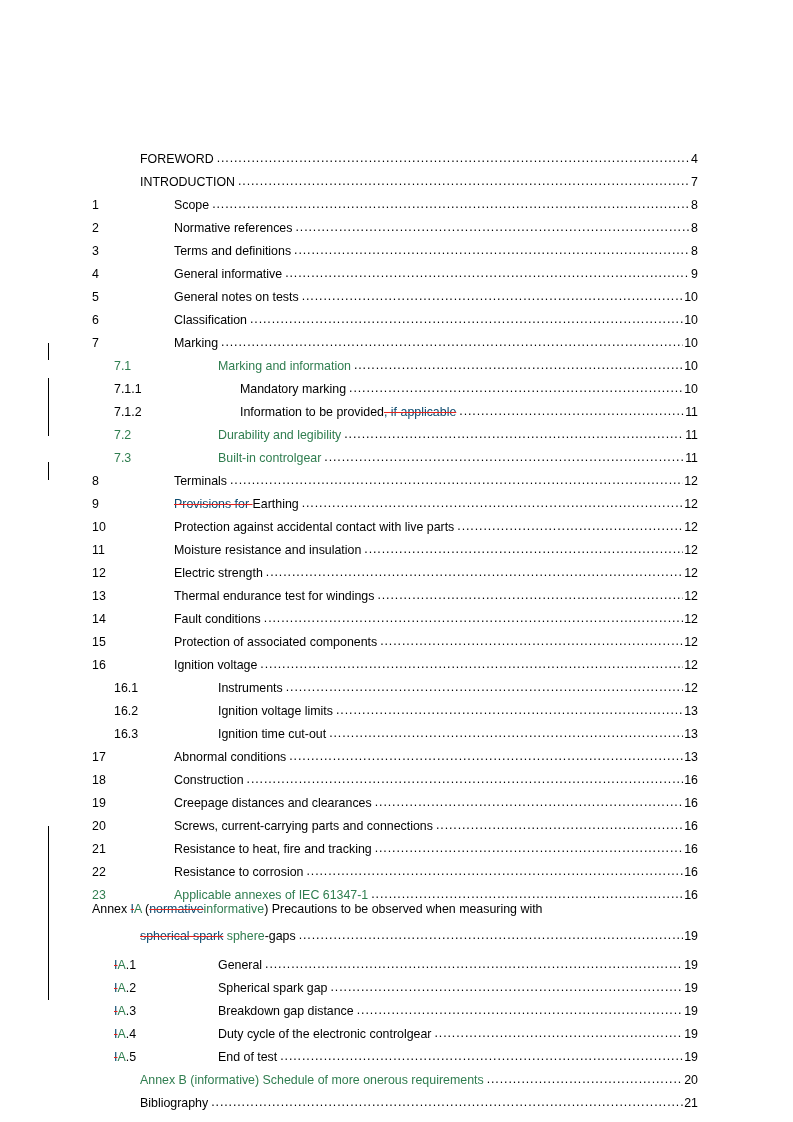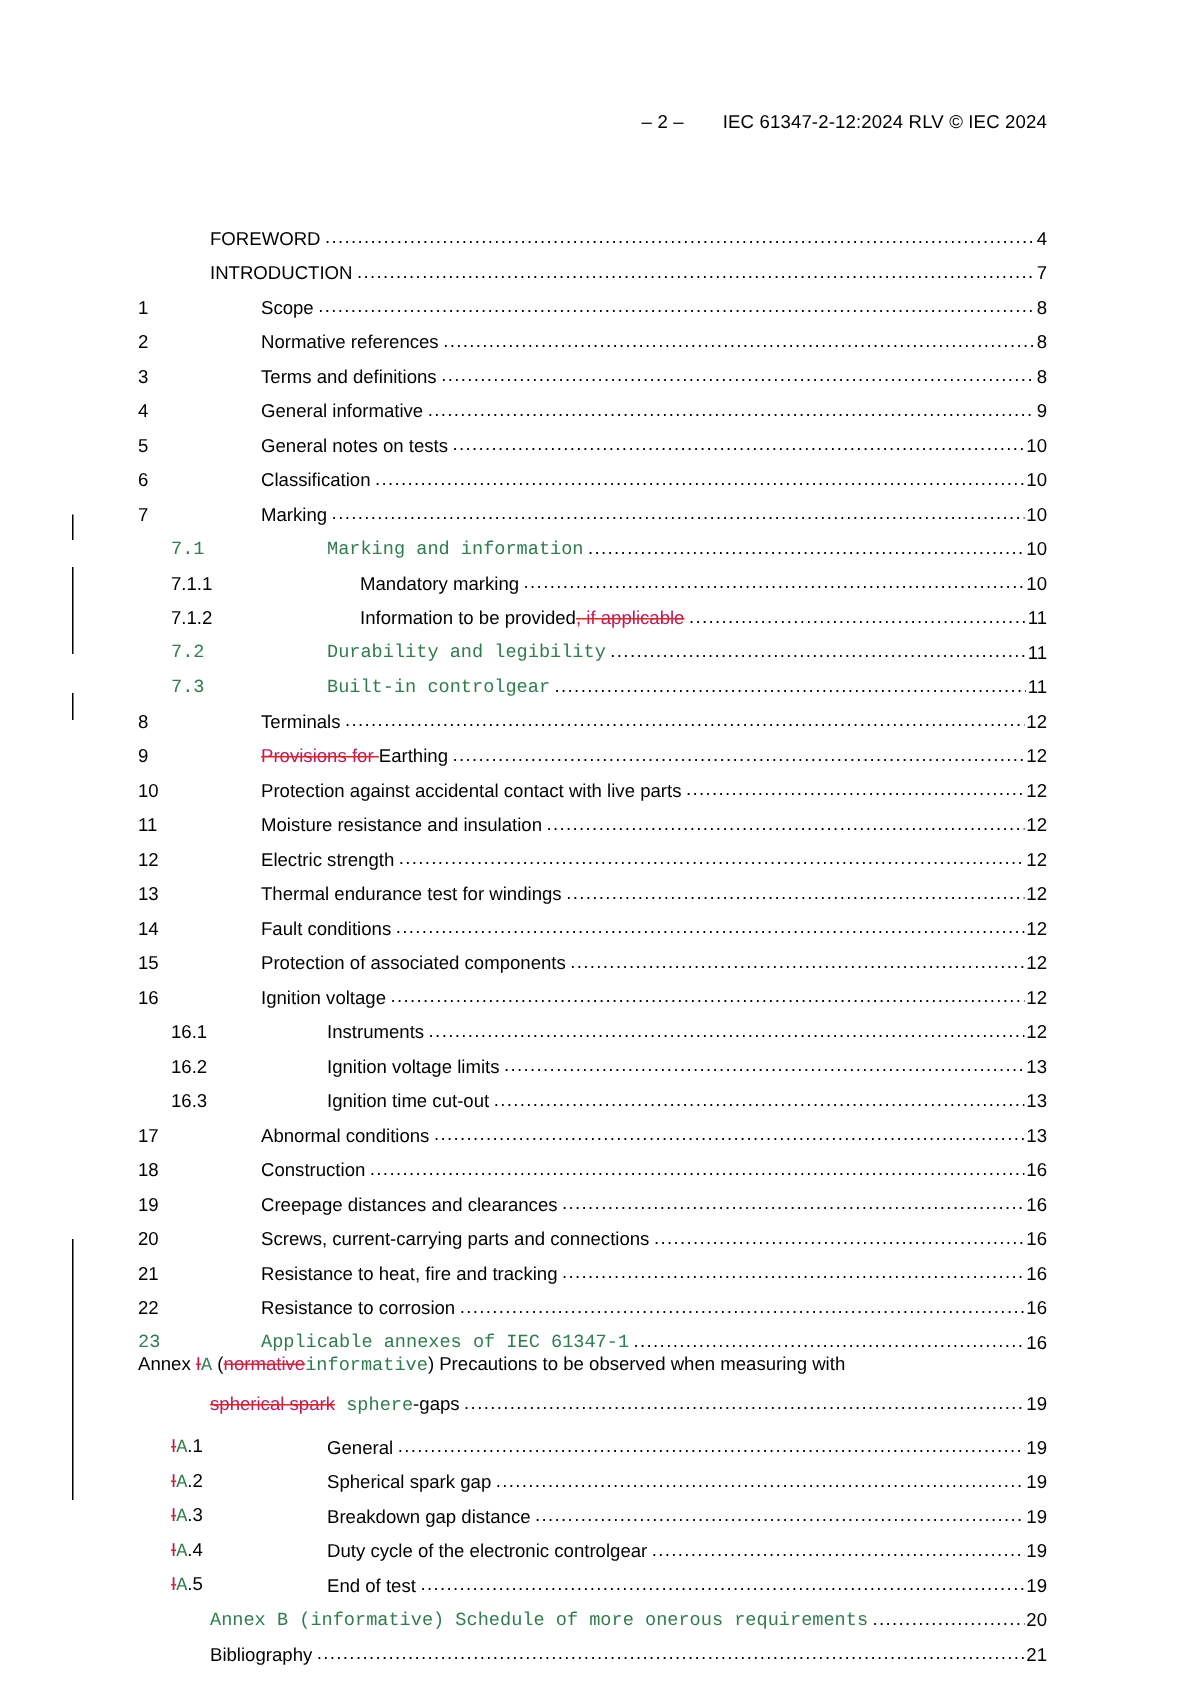--- a/index.html
+++ b/index.html
@@ -85,23 +85,23 @@
   }
 
   
   .lvl-front .toc-num { width: 0; }
   .lvl-1 .toc-num { width: 34px; }
   .lvl-2 .toc-num { width: 56px; margin-left: 22px; }
   .lvl-3 .toc-num { width: 78px; margin-left: 22px; }
   .lvl-annexsub .toc-num { width: 56px; margin-left: 22px; }
 
   
-  .green { color: #2f7d4f; font-family: Liberation Mono, monospace; }
+  .green { color: #2f7d4f; }
   .red-strike {
-    color: #be185d;
+    color: #0c4a6e;
     text-decoration: line-through;
     text-decoration-color: #e8221c;
   }
 
   
   .annex-block {
     font-size: 12.4px;
     line-height: 1.0;
     margin-top: 2px;
   }
@@ -122,23 +122,20 @@
     left: 48px;
     width: 1.4px;
     background: #000000;
   }
 </style>
 </head>
 <body>
 
 <div class="page">
 
-  <div class="doc-header">
-    <span class="pagenum">– 2 –</span><span>IEC 61347-2-12:2024 RLV © IEC 2024</span>
-  </div>
 
 
   <div class="toc" id="toc-root">
       <div class="toc-row lvl-front">
         <span class="toc-num"></span>
         <span class="toc-label"><span>FOREWORD</span></span>
         <span class="toc-leader">........................................................................................................................................................................................................</span>
         <span class="toc-page">4</span>
       </div>
       <div class="toc-row lvl-front">

